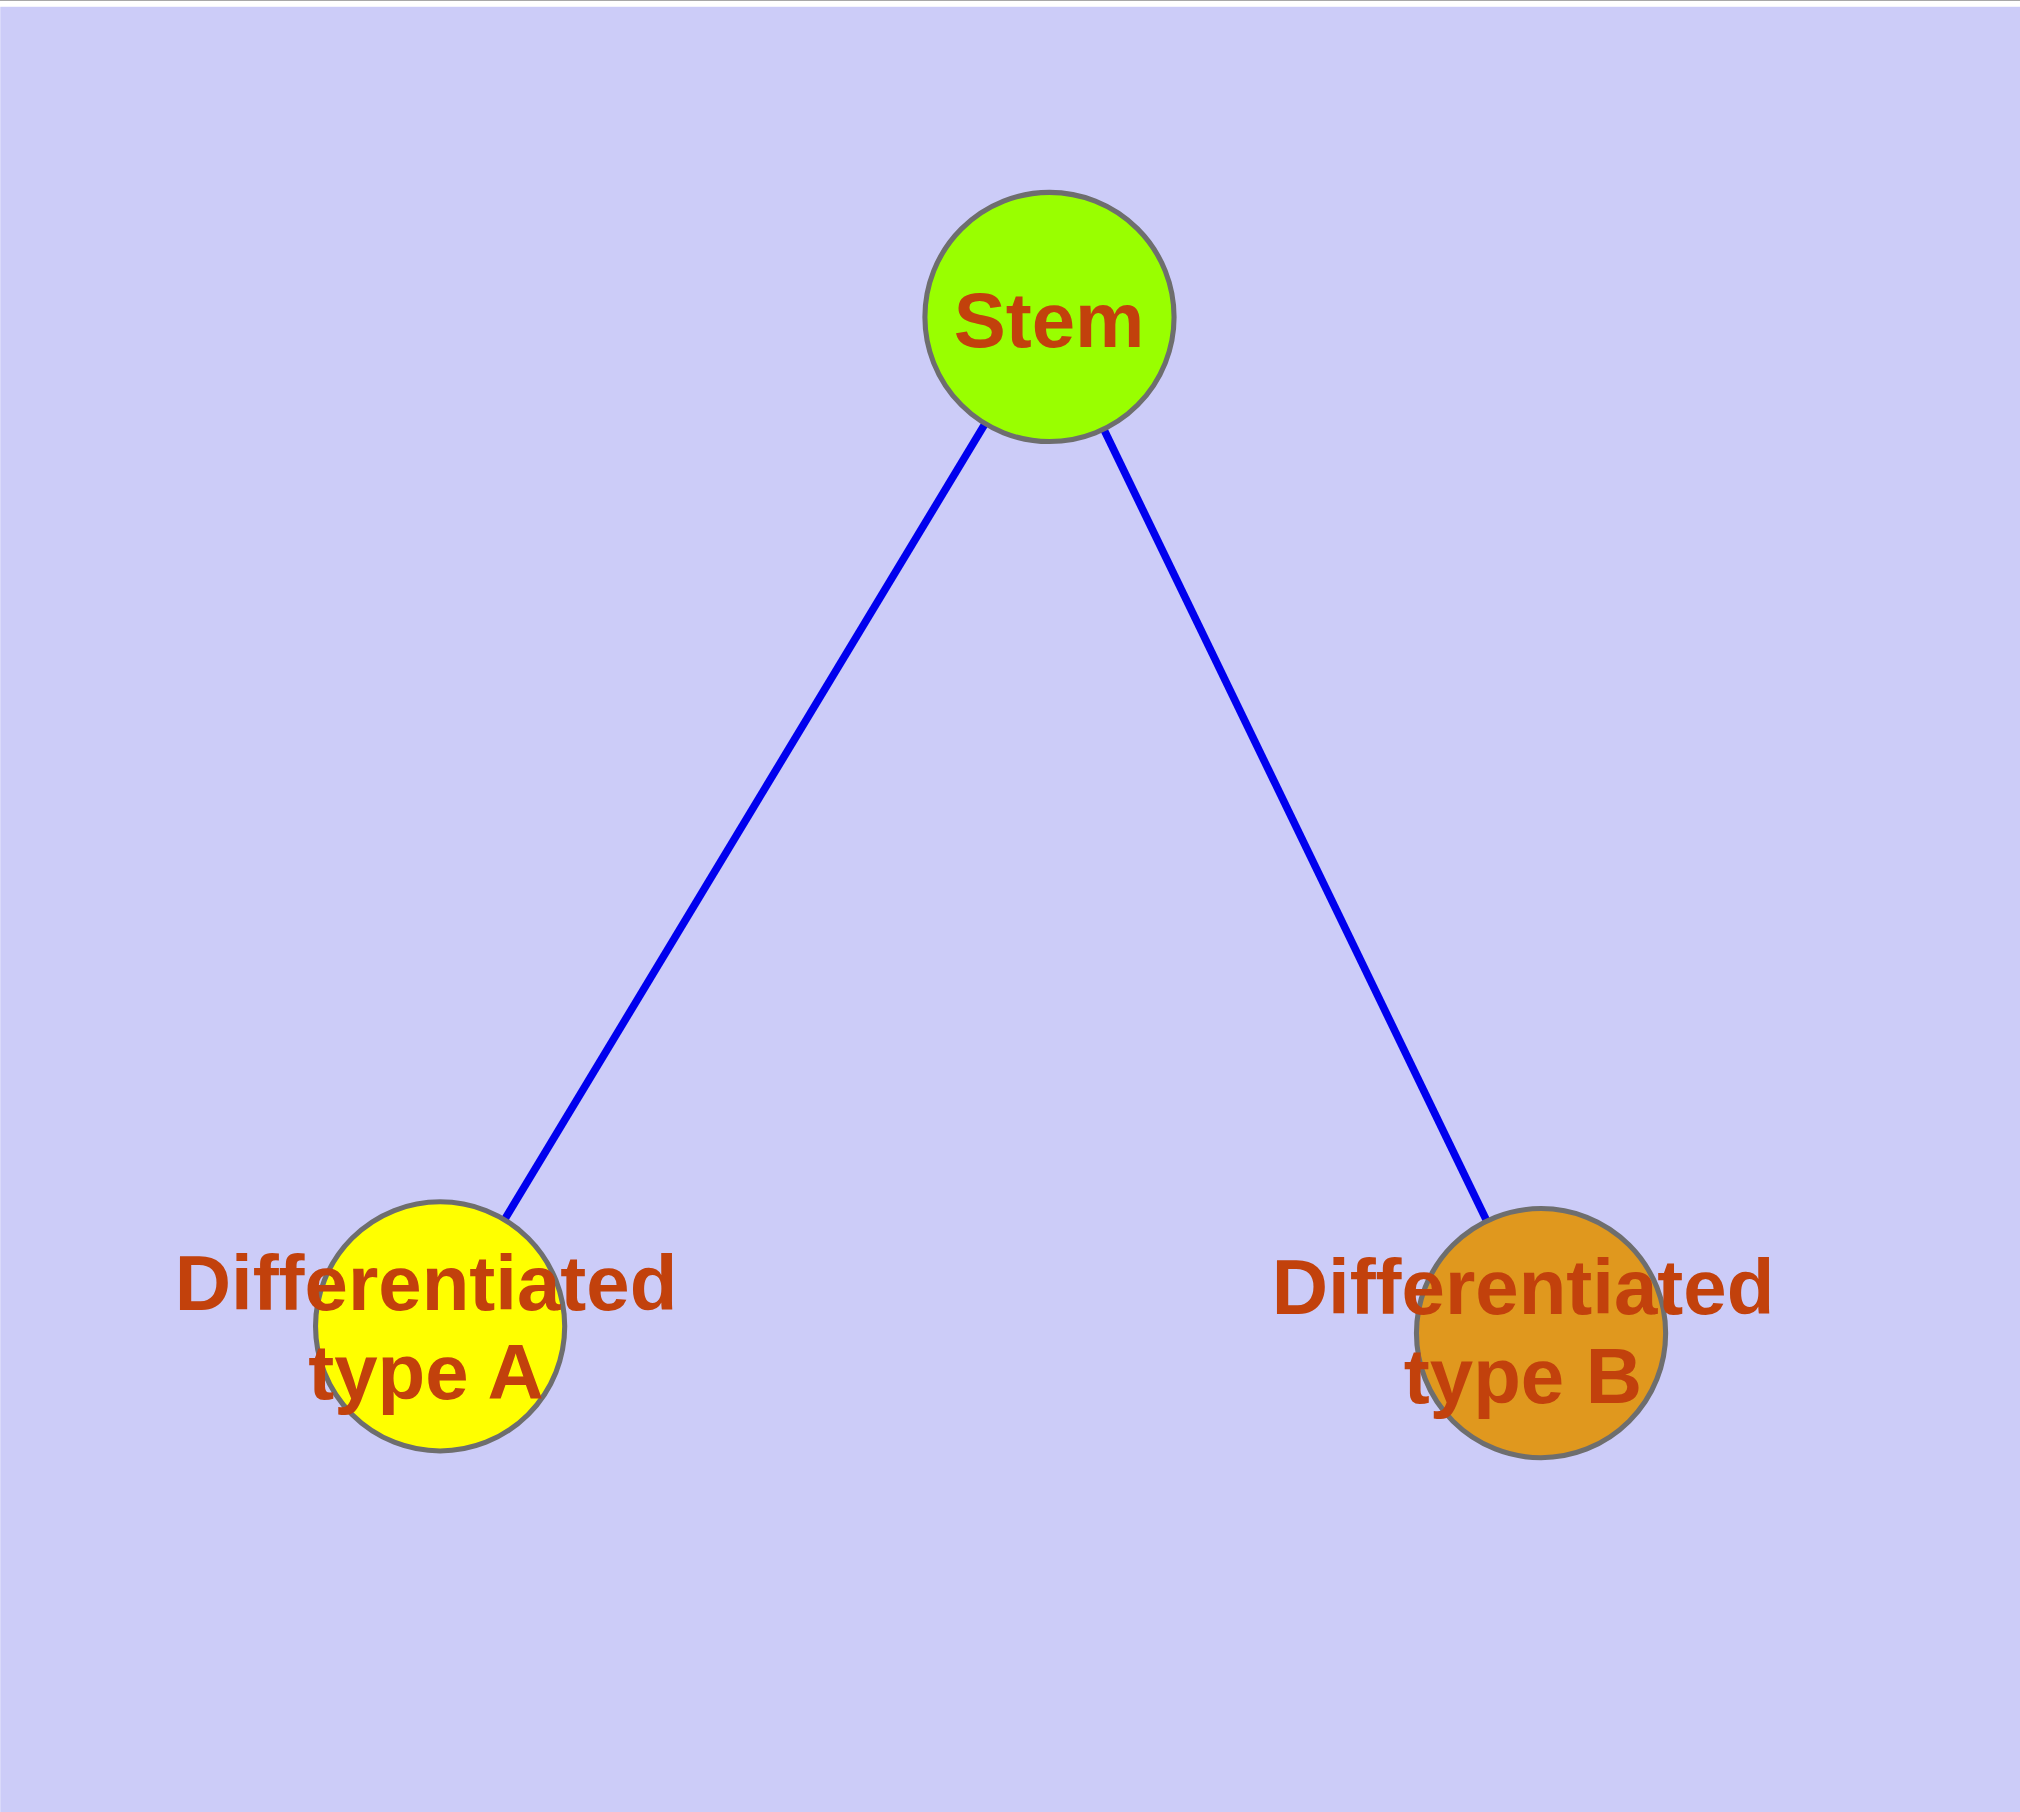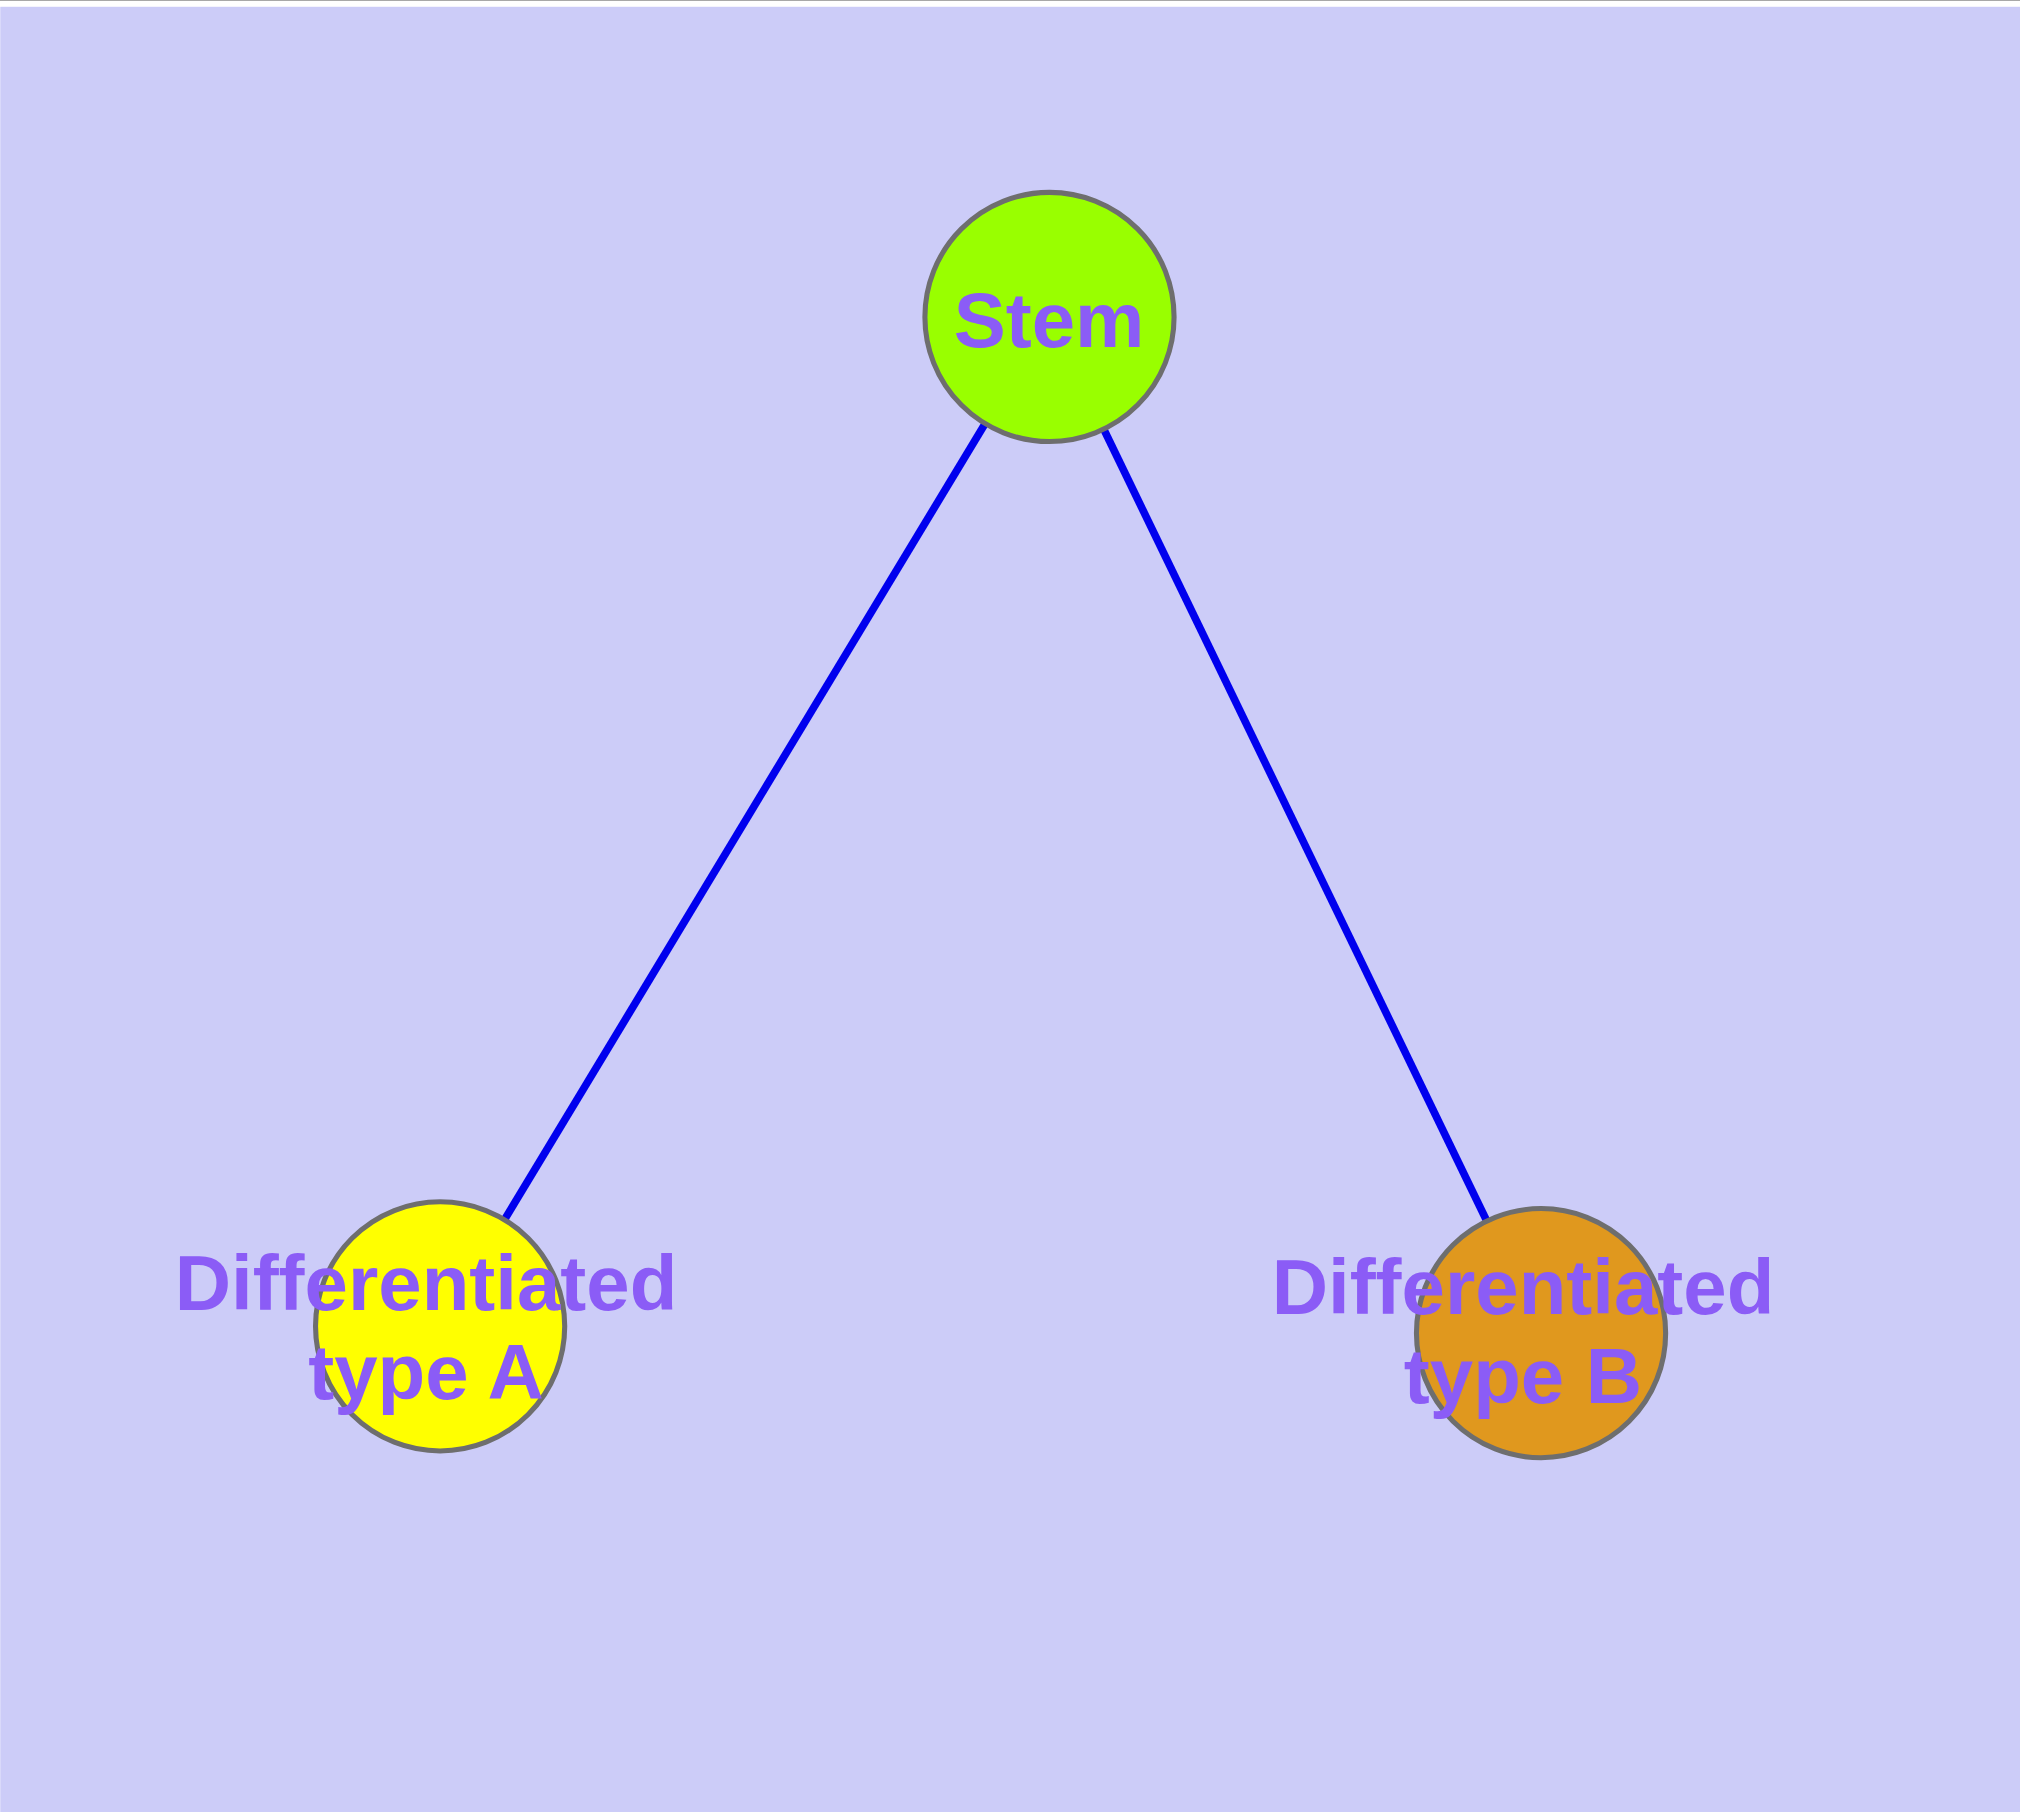--- a/index.html
+++ b/index.html
@@ -29,21 +29,21 @@
     top: 0;
     left: 0;
     display: block;
   }
   .node-label {
     position: absolute;
     transform: translate(-50%, -50%);
     font-size: 78px;
     font-weight: bold;
     line-height: 1.14;
-    color: #8b5cf6;
+    color: #c2410c;
     text-align: center;
     white-space: pre-line;
     pointer-events: none;
   }
 </style>
 </head>
 <body>
 
 <div class="page">
 

